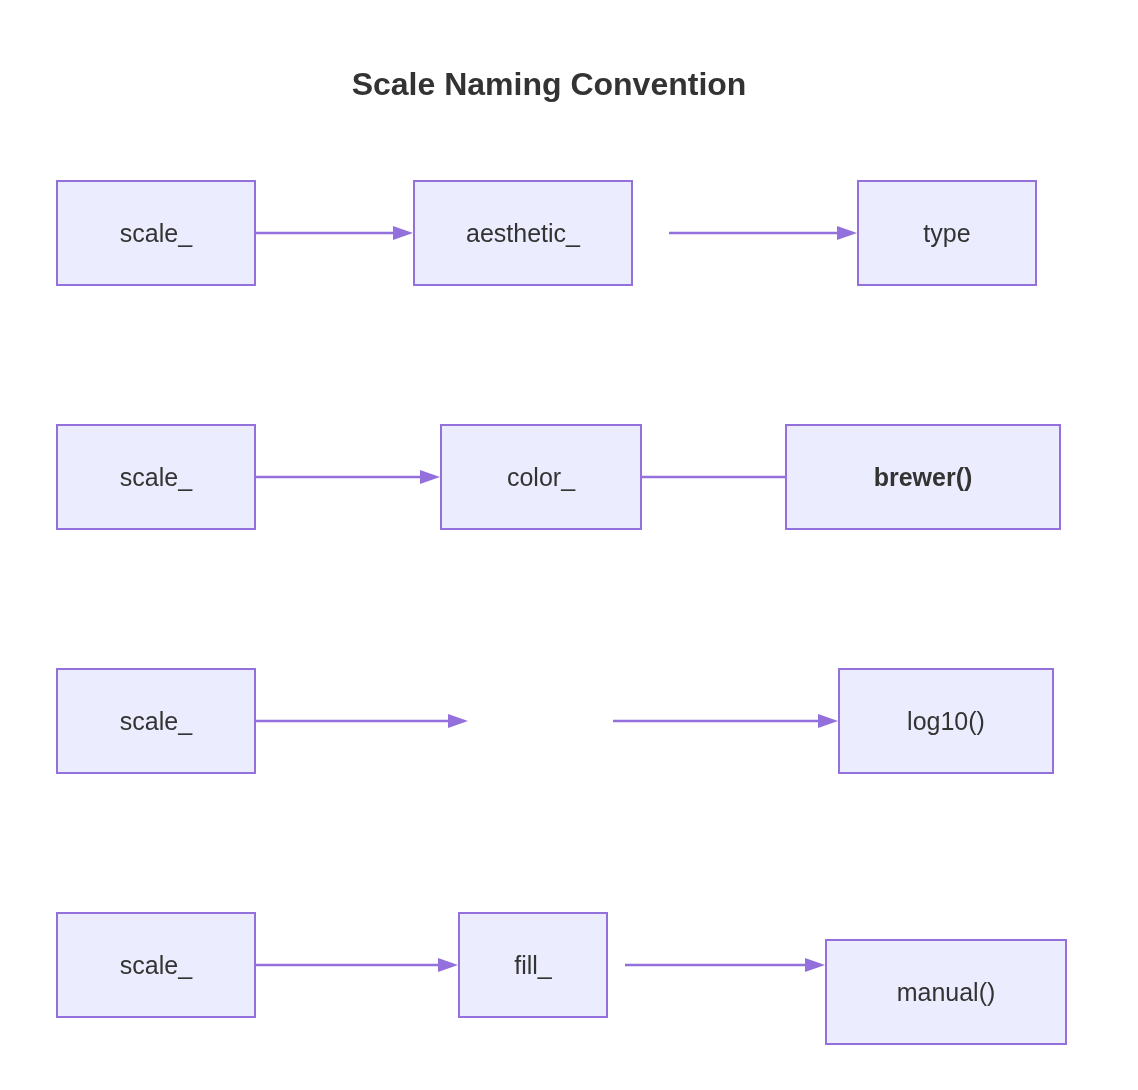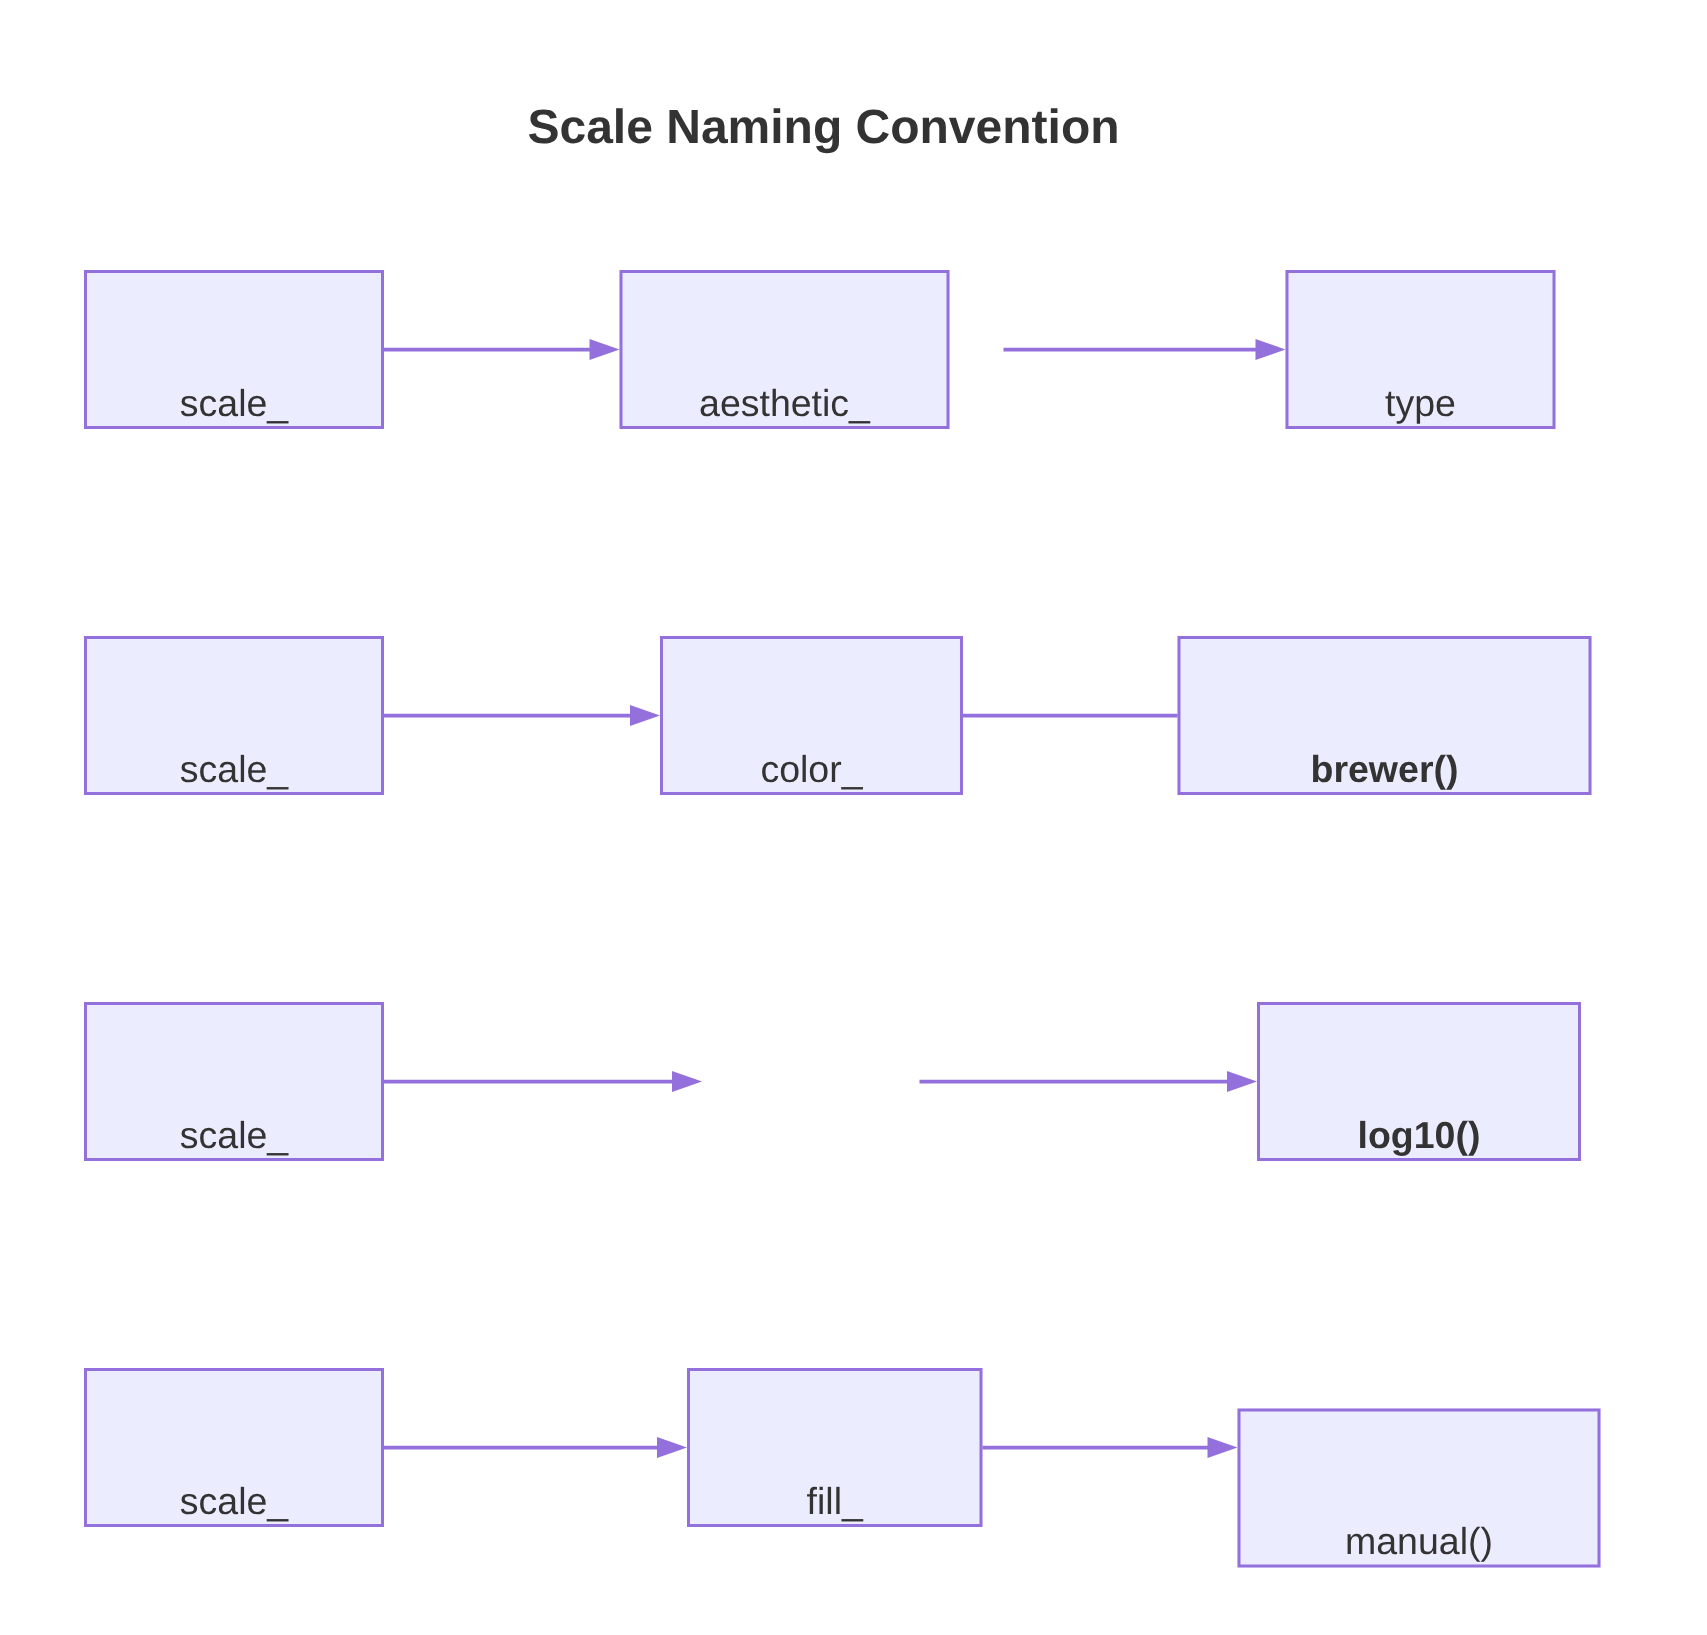--- a/index.html
+++ b/index.html
@@ -43,21 +43,21 @@
   .edges polygon {
     fill: var(--arrow);
     stroke: none;
   }
   .node {
     position: absolute;
     height: 106px;
     background: var(--node-fill);
     border: 2.5px solid var(--node-border);
     display: flex;
-    align-items: flex-end;
+    align-items: center;
     justify-content: center;
   }
   .node-label {
     font-size: 25px;
     color: var(--text);
     white-space: nowrap;
   }
 </style>
 </head>
 <body>
@@ -117,27 +117,27 @@
   <div class="node" style="left:440px; top:424px; width:202px;">
     <span class="node-label">color_</span>
   </div>
   <div class="node" style="left:785px; top:424px; width:276px;font-weight:bold;">
     <span class="node-label">brewer()</span>
   </div>
 
   <div class="node" style="left:56px; top:668px; width:200px;">
     <span class="node-label">scale_</span>
   </div>
-  <div class="node" style="left:838px; top:668px; width:216px;font-weight:bold;">
+  <div class="node" style="left:838px; top:668px; width:216px;">
     <span class="node-label">log10()</span>
   </div>
 
   <div class="node" style="left:56px; top:912px; width:200px;">
     <span class="node-label">scale_</span>
   </div>
-  <div class="node" style="left:458px; top:912px; width:197px;">
+  <div class="node" style="left:458px; top:912px; width:150px;">
     <span class="node-label">fill_</span>
   </div>
   <div class="node" style="left:825px; top:912px; width:242px;margin-top:27px;">
     <span class="node-label">manual()</span>
   </div>
 
 </div>
 
 </body></html>

